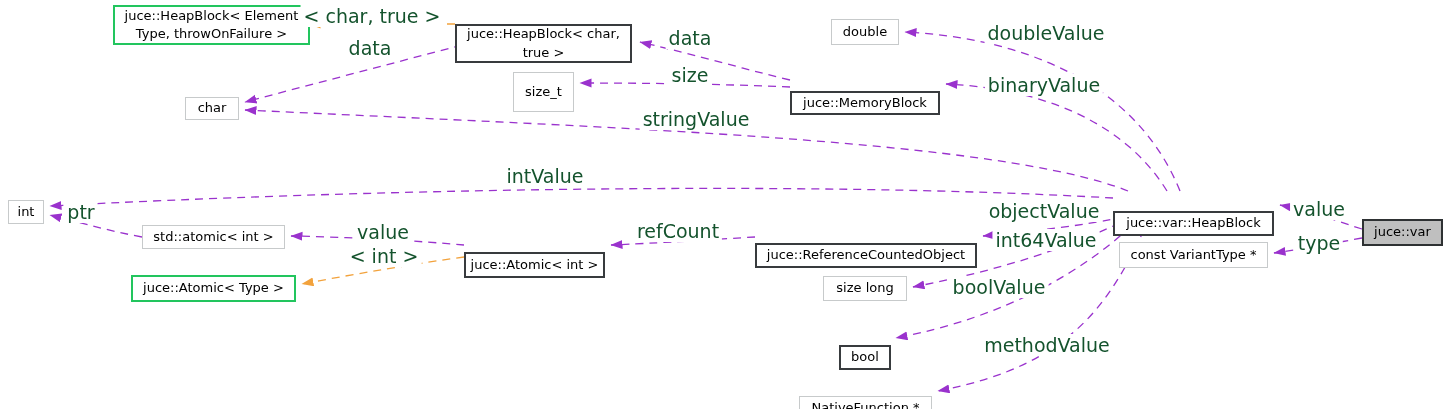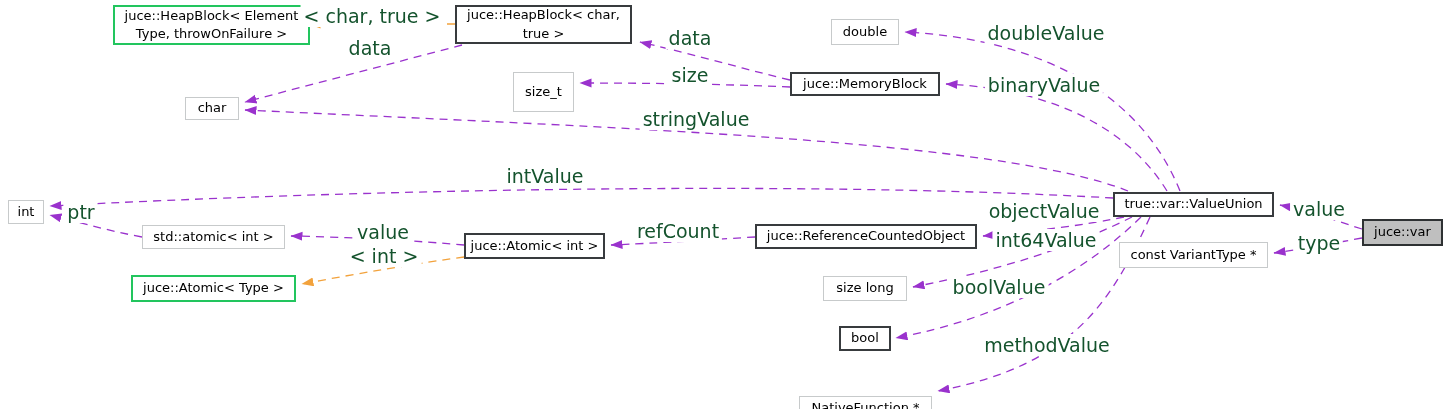--- a/index.html
+++ b/index.html
@@ -19,21 +19,21 @@
     box-sizing:border-box;
     background:#ffffff;
     border:1px solid #c7cacb;
     display:flex;align-items:center;justify-content:center;
     text-align:center;
     font-size:13px;color:#000000;
     line-height:1.4;
     white-space:pre-line;
     z-index:2;
   }
-  .node.dark{border:2px solid #383b3e;}
+  .node.dark{border:2px solid #383b3e;margin-top:19px;}
   .node.red{border:2px solid #22c55e;}
   .node.current{background:#bfbfbf;border:2px solid #2e3133;}
   .elabel{
     position:absolute;
     transform:translate(-50%,-50%);
     background:#ffffff;
     padding:0 3px;
     font-size:19px;color:#14532d;
     white-space:nowrap;
     z-index:3;
@@ -83,21 +83,21 @@
   <div class="node dark" style="left:790px;top:72px;width:150px;height:24px;">juce::MemoryBlock</div>
   <div class="node" style="left:831px;top:19px;width:68px;height:26px;">double</div>
   <div class="node" style="left:8px;top:200px;width:36px;height:24px;">int</div>
   <div class="node" style="left:142px;top:225px;width:143px;height:24px;">std::atomic&lt; int &gt;</div>
   <div class="node dark" style="left:464px;top:233px;width:141px;height:26px;">juce::Atomic&lt; int &gt;</div>
   <div class="node red" style="left:131px;top:275px;width:165px;height:27px;">juce::Atomic&lt; Type &gt;</div>
   <div class="node dark" style="left:755px;top:224px;width:222px;height:25px;">juce::ReferenceCountedObject</div>
   <div class="node" style="left:823px;top:276px;width:84px;height:25px;">size long</div>
   <div class="node dark" style="left:839px;top:326px;width:52px;height:25px;">bool</div>
   <div class="node" style="left:799px;top:377px;width:133px;height:24px;margin-top:19px;">NativeFunction *</div>
-  <div class="node dark" style="left:1113px;top:192px;width:161px;height:25px;">true::var::ValueUnion</div>
+  <div class="node dark" style="left:1113px;top:192px;width:161px;height:25px;">juce::var::HeapBlock</div>
   <div class="node" style="left:1119px;top:242px;width:149px;height:26px;">const VariantType *</div>
   <div class="node current" style="left:1362px;top:219px;width:81px;height:27px;">juce::var</div>
 
   <div class="elabel" style="left:372px;top:16px;">&lt; char, true &gt;</div>
   <div class="elabel" style="left:370px;top:48px;">data</div>
   <div class="elabel" style="left:690px;top:38px;">data</div>
   <div class="elabel" style="left:690px;top:75px;">size</div>
   <div class="elabel" style="left:696px;top:119px;">stringValue</div>
   <div class="elabel" style="left:1046px;top:33px;">doubleValue</div>
   <div class="elabel" style="left:1044px;top:85px;">binaryValue</div>

